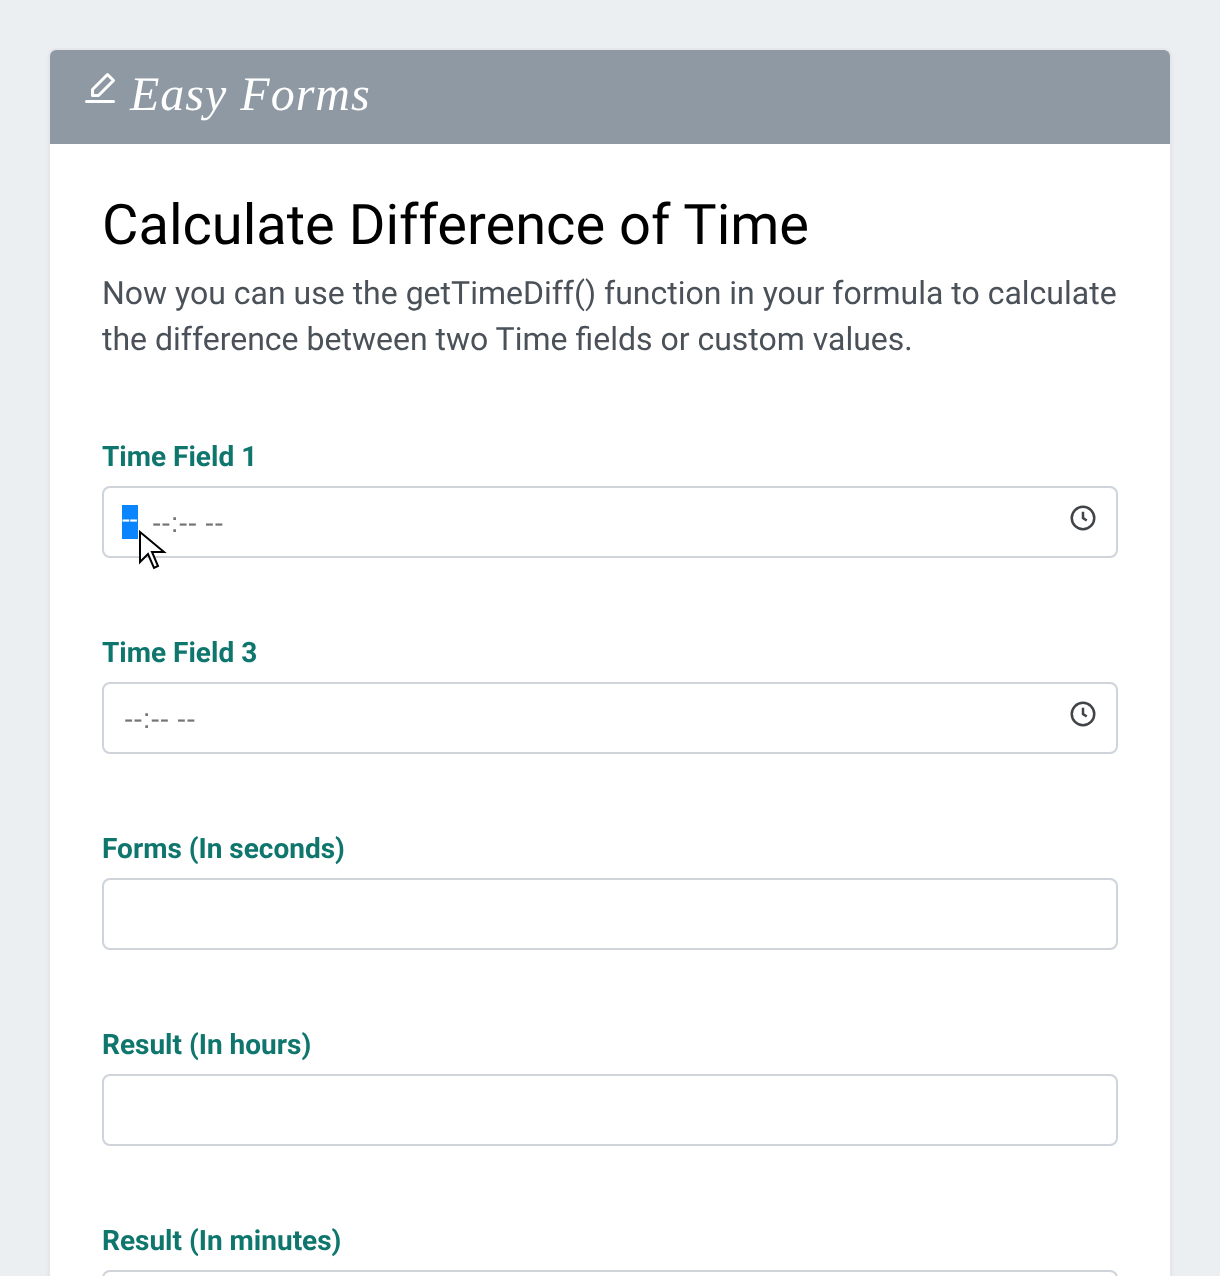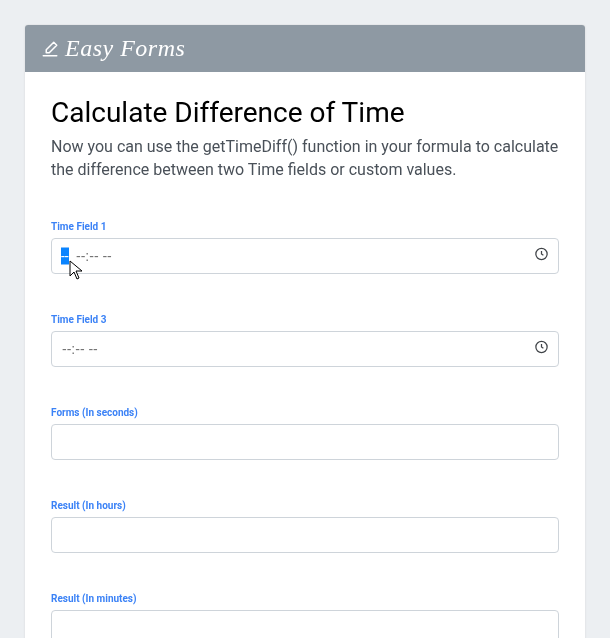--- a/index.html
+++ b/index.html
@@ -20,21 +20,20 @@
     border: 1px solid #e5e7ea;
     border-radius: 4px;
     overflow: hidden;
     box-shadow: 0 1px 2px rgba(0,0,0,0.04);
   }
   .card-header {
     background: #8e99a3;
     color: #fff;
     padding: 10px 16px;
     display: flex;
-    align-items: center;
   }
   .header-icon {
     display: inline-block;
     margin-right: 6px;
     line-height: 0;
   }
   .header-title {
     font-family: "Brush Script MT", "Segoe Script", cursive;
     font-size: 24px;
     font-style: italic;
@@ -51,23 +50,23 @@
   }
   .form-desc {
     font-size: 16px;
     color: #4a5159;
     margin: 0 0 20px 0;
     line-height: 1.45;
   }
   .field-group { margin-bottom: 18px; }
   .field-label {
     display: block;
-    font-size: 10px;
+    font-size: 14px;
     font-weight: 700;
-    color: #3b82f6;
+    color: #0f766e;
     margin-bottom: 6px;
     margin-top: 40px;
   }
   .input-wrap {
     position: relative;
     width: 100%;
   }
   .field-input {
     width: 100%;
     height: 36px;

